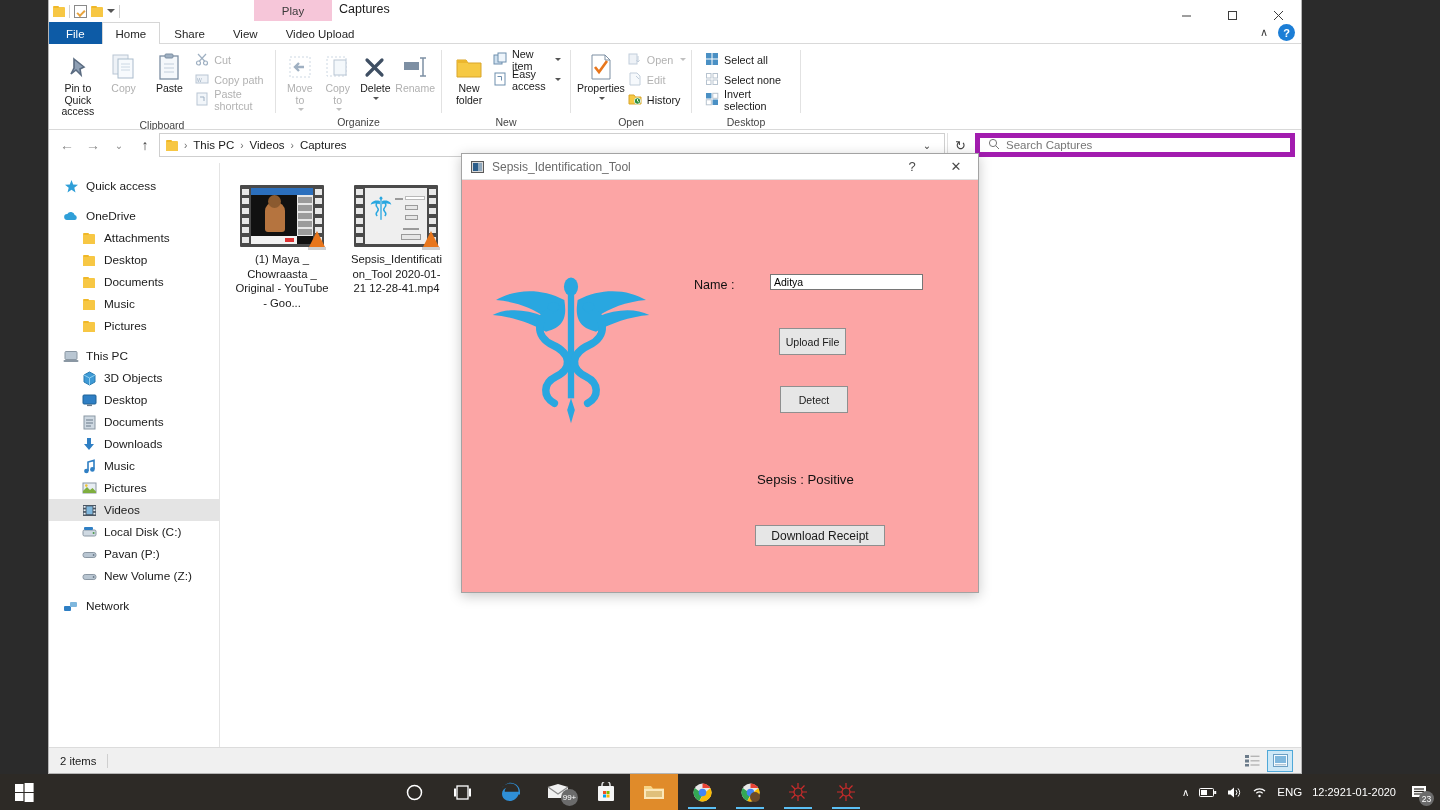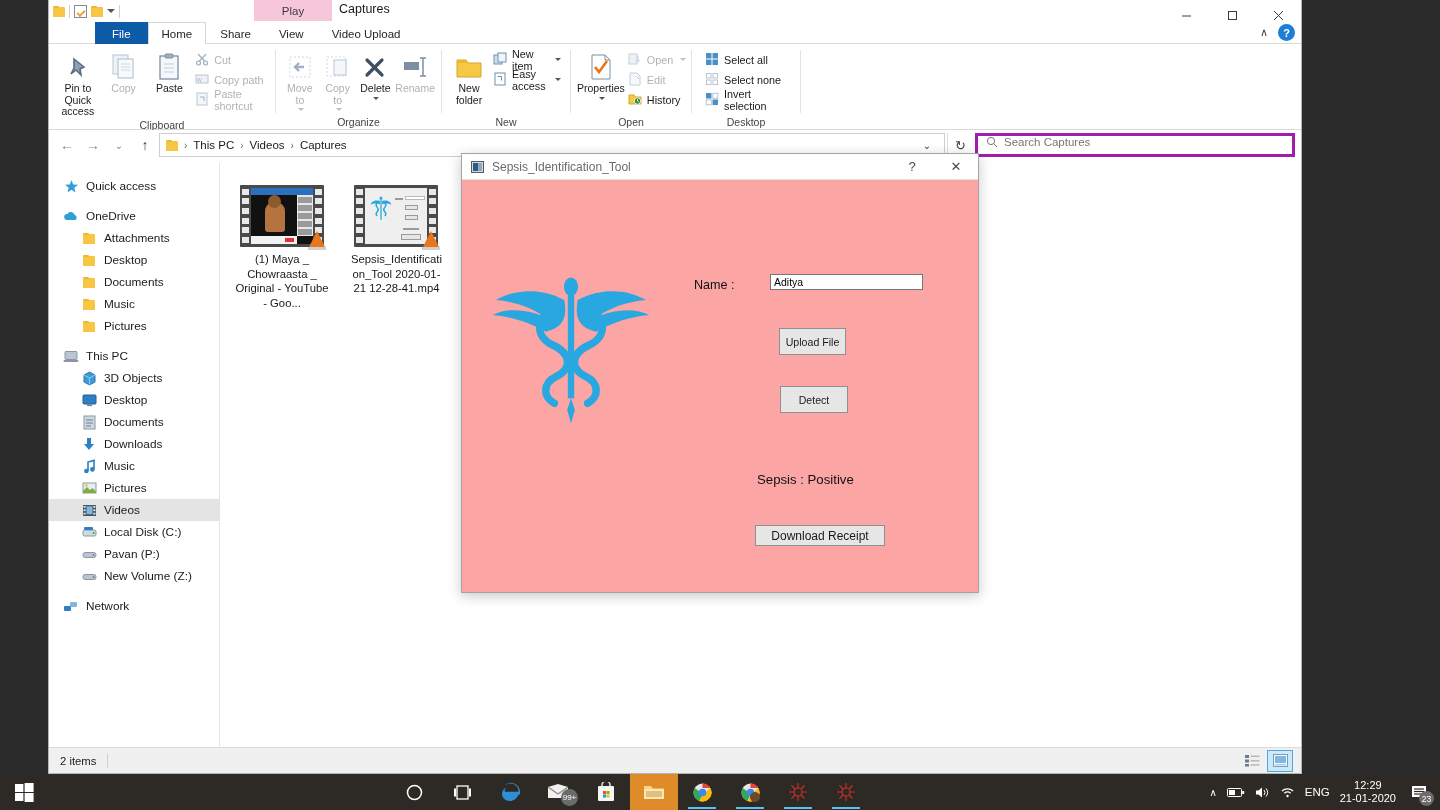--- a/index.html
+++ b/index.html
@@ -37,21 +37,21 @@
     display:flex; align-items:center; justify-content:center;
   }
   .win-title {
     position:absolute; left:290px; top:2px; font-size:12.5px; color:#1a1a1a;
   }
   .wctl { position:absolute; top:0; right:0; display:flex; height:30px; }
   .wbtn { width:46px; height:30px; display:flex; align-items:center; justify-content:center; color:#3d3d3d; }
 
   
   .tabstrip { position:relative; height:22px; background:#ffffff; border-bottom:1px solid #d9d9d9; }
-  .tabs { position:absolute; left:0; top:0; display:flex; height:22px;padding-left:46px; }
+  .tabs { position:absolute; left:0; top:0; display:flex; height:22px; }
   .tab { height:22px; padding:0 13px; font-size:11.5px; color:#262626; display:flex; align-items:center; border:1px solid transparent; border-bottom:none; }
   .tab.file { background:#0d5ba6; color:#fff; padding:0 16px; }
   .tab.active { background:#fff; border-color:#d6d6d6; position:relative; z-index:3; }
   .tab.ctx { }
   .ribbon-right { position:absolute; right:6px; top:2px; display:flex; align-items:center; gap:10px; }
   .chev-up { color:#3d3d3d; font-size:11px; }
   .help-btn { width:17px; height:17px; border-radius:50%; background:#1c7ed6; color:#fff; font-size:11px; font-weight:bold; display:flex; align-items:center; justify-content:center; }
 
   
   .ribbon { position:relative; height:86px; background:#fff; border-bottom:1px solid #d9d9d9; display:flex; }
@@ -72,21 +72,21 @@
 
   
   .addrbar { position:relative; height:30px; background:#fff; display:flex; align-items:center; padding:0 6px; gap:2px; }
   .navbtn { width:24px;height:24px;display:flex;align-items:center;justify-content:center;color:#8a8a8a;font-size:14px;}
   .navbtn.on { color:#3d3d3d; }
   .crumbbox { flex:1; height:24px; border:1px solid #cfcfcf; background:#fff; display:flex; align-items:center; padding:0 6px; gap:3px; font-size:11.5px; color:#1a1a1a; }
   .crumb { padding:0 2px; }
   .crumb-sep { color:#6b6b6b; font-size:10px; padding:0 1px; }
   .crumb-drop { width:22px;height:24px;display:flex;align-items:center;justify-content:center;color:#444;font-size:10px;}
   .refresh { width:26px;height:24px;display:flex;align-items:center;justify-content:center;color:#444;font-size:13px;border-left:1px solid #e0e0e0;}
-  .searchbox { width:320px; height:24px; border:3px solid #a21caf; background:#fff; display:flex; gap:6px; padding:0 8px; font-size:11.5px; color:#767676; }
+  .searchbox { width:320px; height:24px; border:5px solid #a21caf; background:#fff; display:flex; align-items:center; gap:6px; padding:0 8px; font-size:11.5px; color:#767676; }
 
   
   .split { position:absolute; left:0; top:163px; right:0; bottom:26px; display:flex; background:#f9a8d4; }
   .navpane { width:171px; background:#fff; border-right:1px solid #e4e4e4; padding-top:12px; overflow:hidden; }
   .navitem { height:22px; display:flex; align-items:center; gap:7px; font-size:11.8px; color:#1a1a1a; padding-left:14px; }
   .navitem.sel { background:#e4e4e4; }
   .navitem.lvl1 { padding-left:32px; }
   .navitem.gap { margin-top:8px; }
   .navicon { width:16px; height:16px; display:flex; align-items:center; justify-content:center; flex:0 0 16px; }
 
@@ -161,21 +161,21 @@
 
   
   .taskbar { position:absolute; left:0; bottom:0; width:1440px; height:36px; background:#2d2a26; display:flex; align-items:center; }
   .tb-start { width:48px; height:36px; display:flex; align-items:center; justify-content:center; }
   .tb-mid { position:absolute; left:390px; display:flex; align-items:center; height:36px; }
   .tb-ico { width:48px; height:36px; display:flex; align-items:center; justify-content:center; position:relative; }
   .tb-ico.active { background:#e08b2a; }
   .tb-ico.open::after { content:""; position:absolute; left:10px; right:10px; bottom:1px; height:2px; background:#5bc0f5; }
   .tray { position:absolute; right:8px; display:flex; align-items:center; gap:10px; color:#fff; height:36px; }
   .tray-item { color:#fff; font-size:11px; display:flex; align-items:center; }
-  .clock { display:flex; flex-direction:column; align-items:center; line-height:13px; font-size:11px; color:#fff; }
+  .clock { display:flex; flex-direction:row; align-items:center; line-height:13px; font-size:11px; color:#fff; }
   .notif { position:relative; width:26px; height:26px; display:flex; align-items:center; justify-content:center; }
   .notif-badge { position:absolute; right:-2px; bottom:-1px; width:15px; height:15px; border-radius:50%; background:#6b6b6b; color:#fff; font-size:8.5px; display:flex; align-items:center; justify-content:center; }
 </style>
 </head>
 <body>
 
 <div id="root">
   <div class="desktop"></div>
 
   <div class="explorer">

